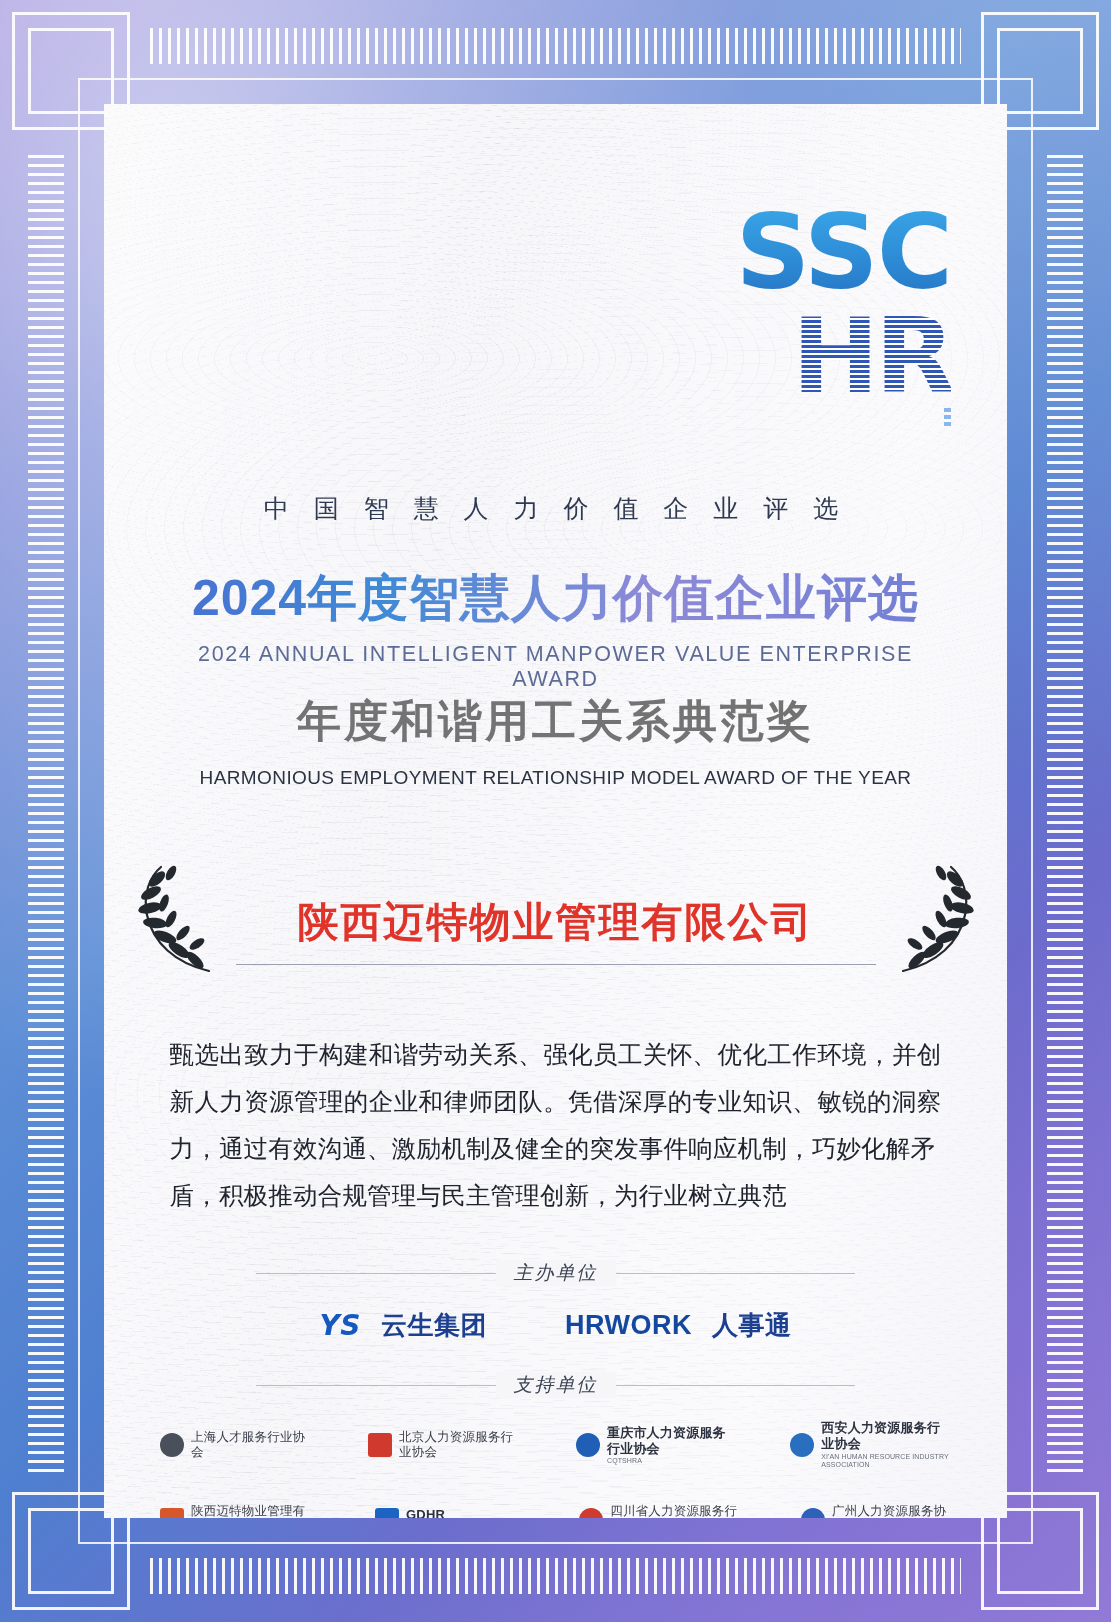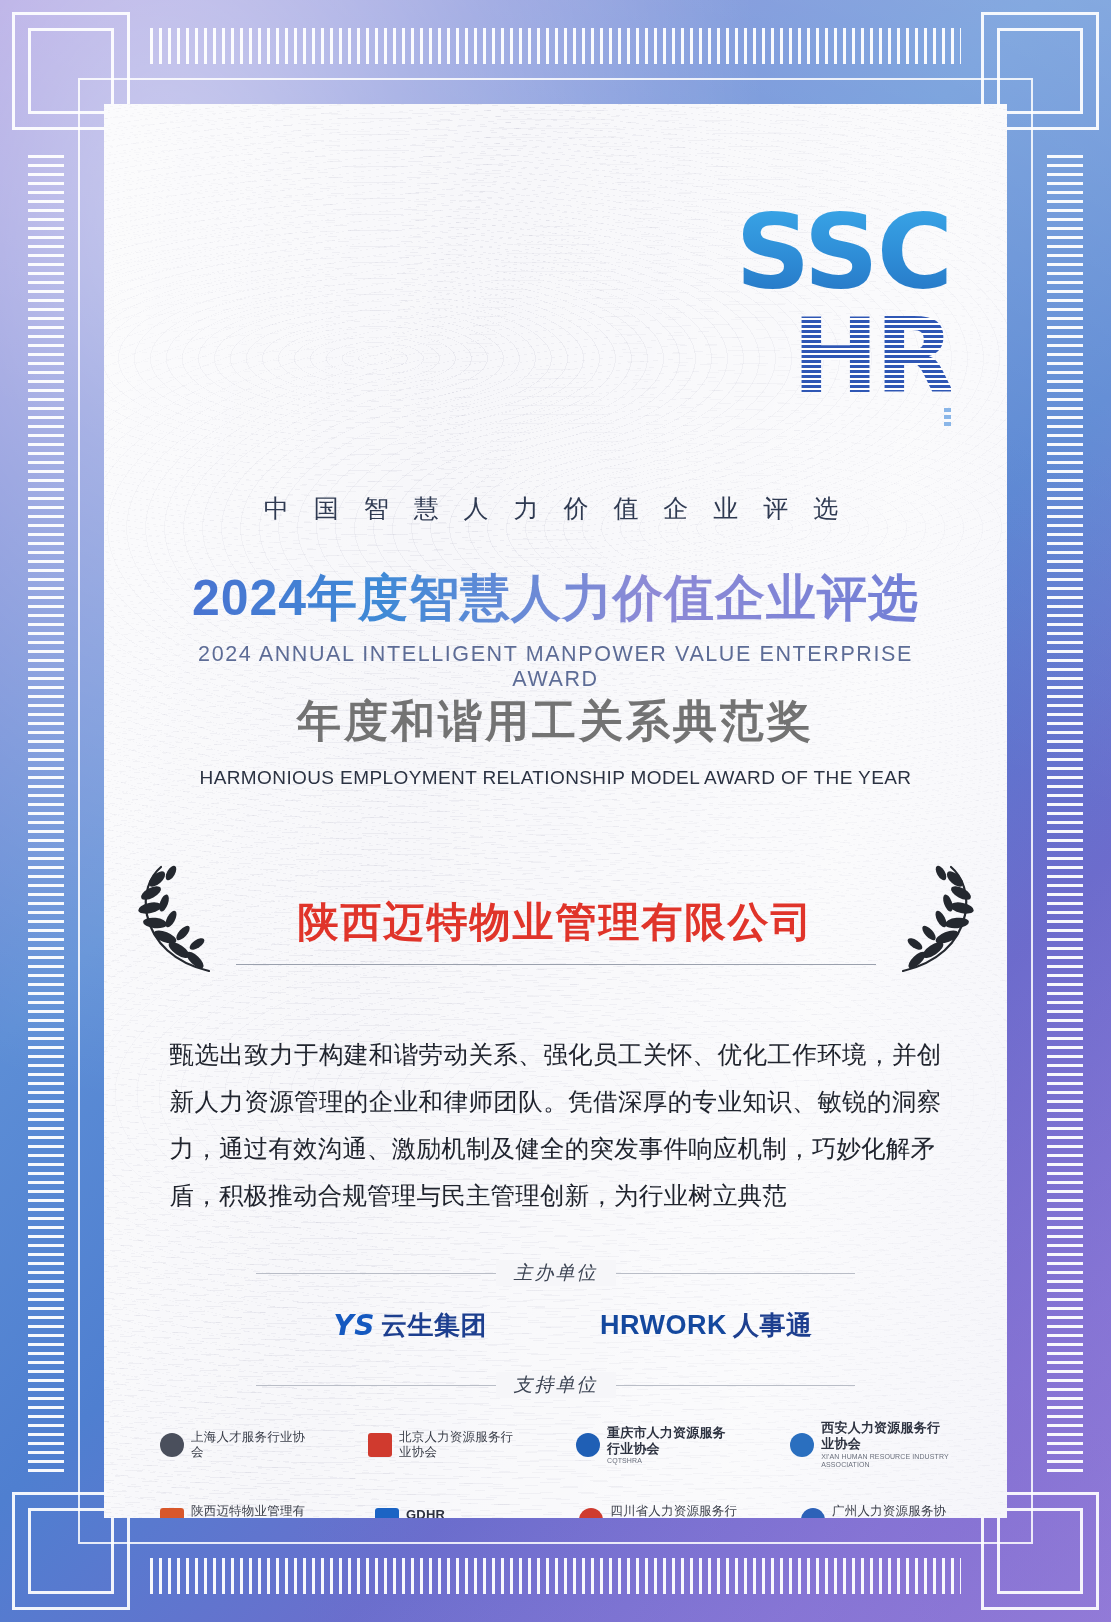--- a/index.html
+++ b/index.html
@@ -294,26 +294,25 @@
   .host-logos {
     margin-top: 34px;
     display: flex;
     align-items: center;
     justify-content: center;
     gap: 78px;
   }
   .host-logo {
     display: flex;
     align-items: center;
-    gap: 6px;
+    gap: 20px;
     font-size: 26px;
     font-weight: bold;
     color: #1d3f8f;
     letter-spacing: 0.5px;
-    margin-left: 35px;
   }
   .ys-mark {
     font-family: "DejaVu Sans", sans-serif;
     color: #1559c0;
     font-size: 28px;
     font-style: italic;
     font-weight: bold;
   }
   .hrwork-mark {
     color: #14489e;

